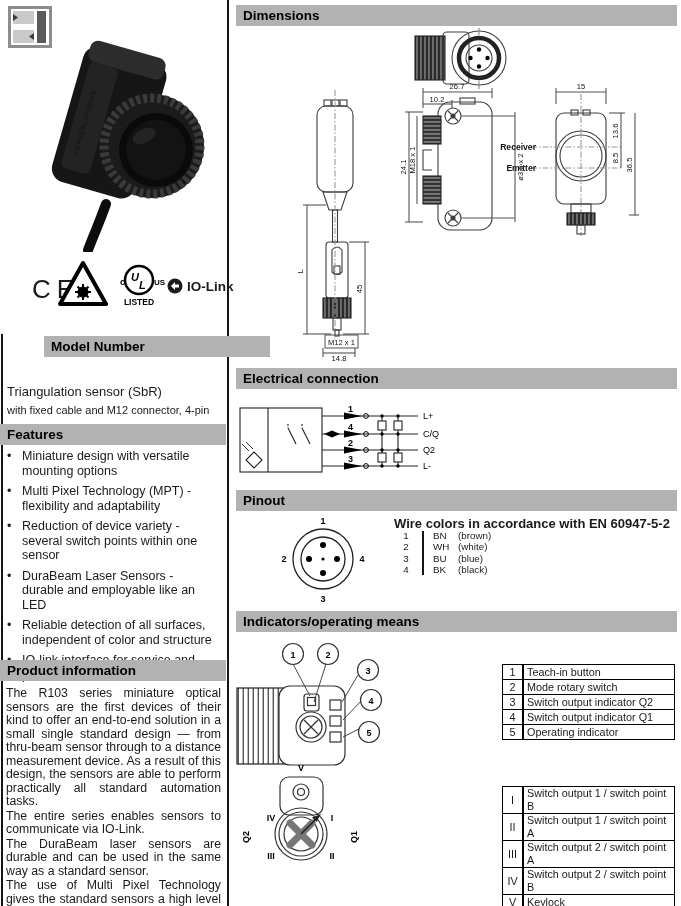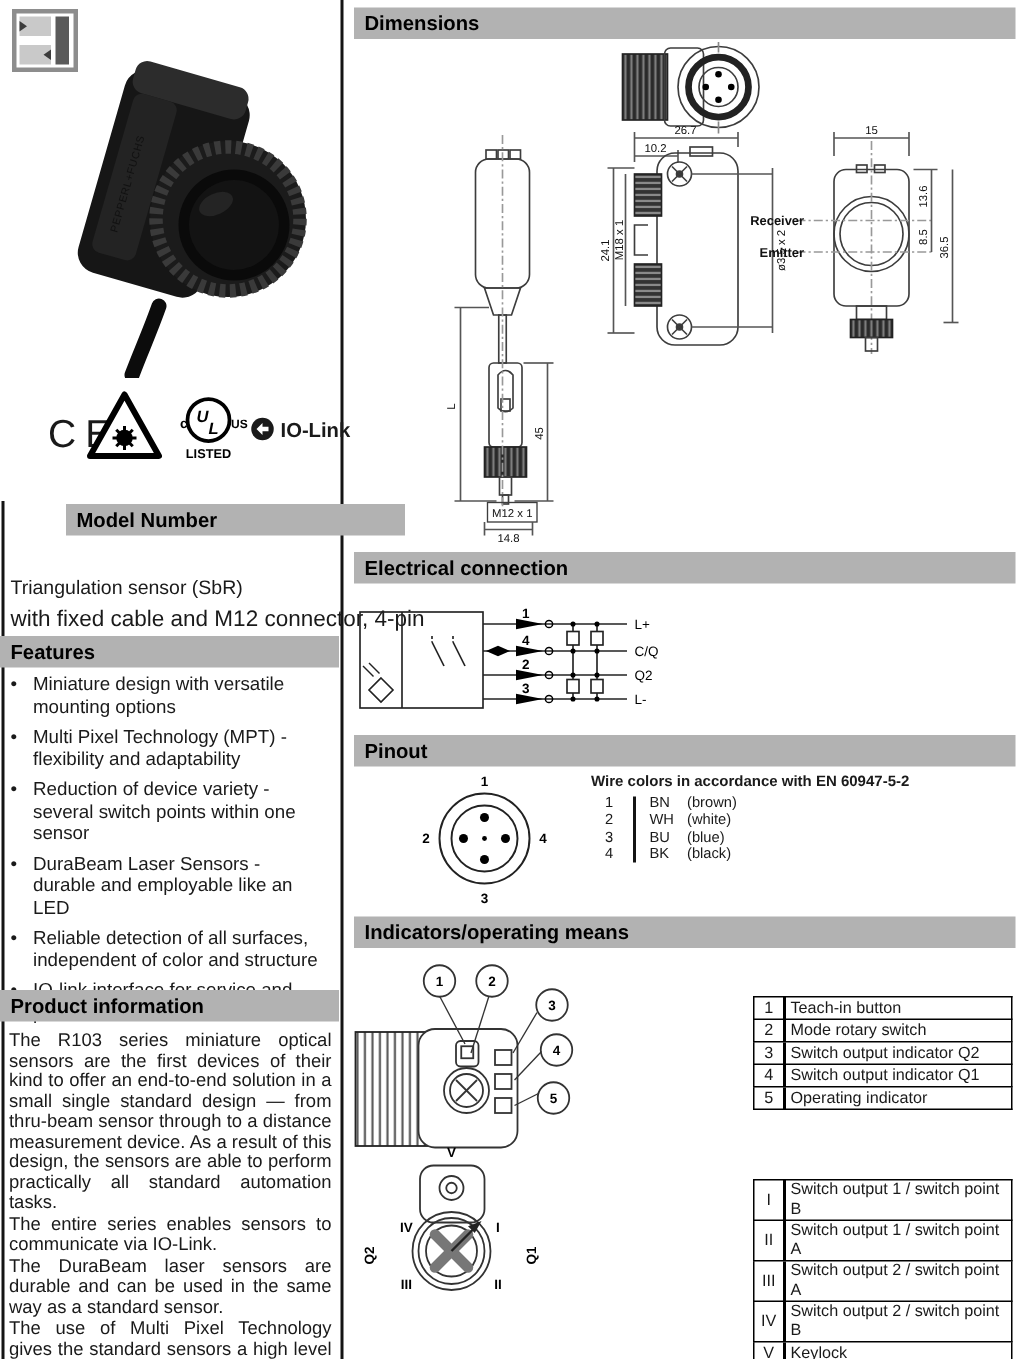--- a/index.html
+++ b/index.html
@@ -5,37 +5,37 @@
   html,body{margin:0;padding:0;background:#fff;}
   #page{position:relative;width:681px;height:906px;background:#fff;overflow:hidden;
         font-family:"Liberation Sans",sans-serif;color:#1a1a1a;}
   .abs{position:absolute;}
   .hdr{position:absolute;background:#b2b2b2;height:21px;line-height:21px;
        font-weight:bold;font-size:13.5px;padding-left:7px;box-sizing:border-box;color:#000;}
   .vline{position:absolute;background:#141414;}
   
   .model-num{position:absolute;left:7px;top:362px;font-weight:bold;font-size:13px;}
   .model-type{position:absolute;left:7px;top:384px;font-size:13px;}
-  .model-note{position:absolute;left:7px;top:404px;font-size:15px;}
+  .model-note{position:absolute;left:7px;top:404px;font-size:11px;}
   ul.features{position:absolute;left:7px;top:449px;width:208px;margin:0;padding:0;list-style:none;}
   ul.features li{display:flex;font-size:12.5px;line-height:14.5px;margin-bottom:6px;}
   ul.features li .blt{width:15px;flex:0 0 15px;}
   .pinfo{position:absolute;left:5px;top:686px;width:217px;font-size:12.3px;line-height:13.5px;
          text-align:justify;}
   .pinfo p{margin:1px;}
   
   .ce{position:absolute;left:32px;top:274px;font-size:26px;letter-spacing:6px;font-weight:400;}
   .iolink{position:absolute;left:167px;top:278px;font-size:13.5px;font-weight:bold;display:flex;align-items:flex-end;}
   
   table.itab{position:absolute;border-collapse:collapse;width:173px;font-size:10.8px;}
   table.itab td{border:1px solid #000;height:14px;line-height:13px;padding:0 3px;}
   table.itab td.k{width:15px;text-align:center;padding:0 2px;border-right:2px solid #000;}
   
   .wcol{position:absolute;font-size:9.8px;line-height:11.3px;}
-  .wnote{position:absolute;left:394px;top:516px;font-size:10px;font-weight:bold;}
+  .wnote{position:absolute;left:394px;top:516px;font-size:13px;font-weight:bold;}
   svg text{font-family:"Liberation Sans",sans-serif;}
   .dim{font-size:7.6px;fill:#111;}
   .dimb{font-size:8.6px;font-weight:bold;fill:#111;}
   .pn{font-size:9px;font-weight:bold;fill:#000;}
   .wl{font-size:9px;fill:#000;}
 </style>
 </head>
 <body>
 
 <div id="page">

